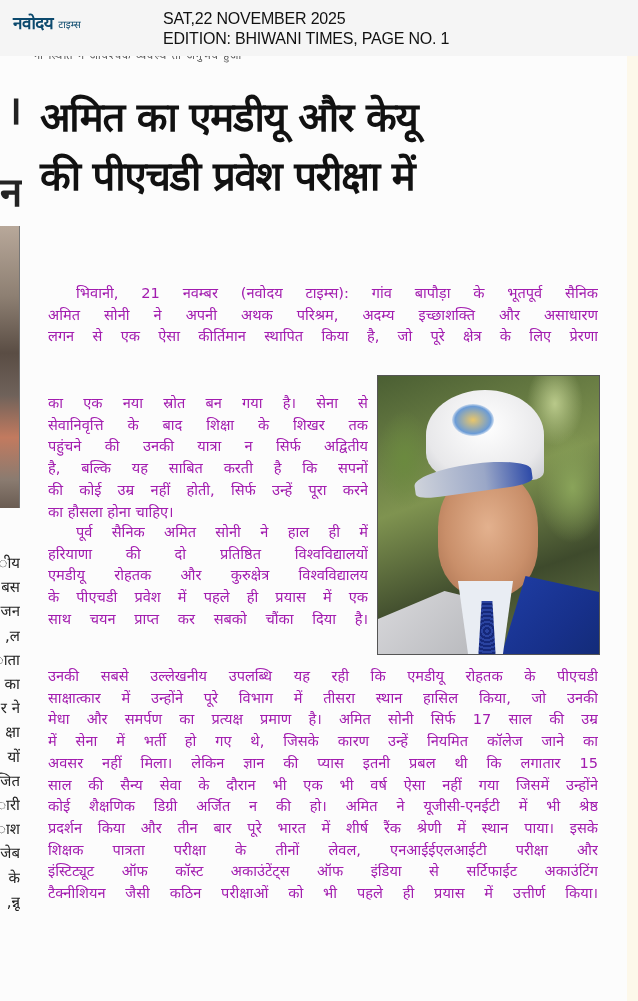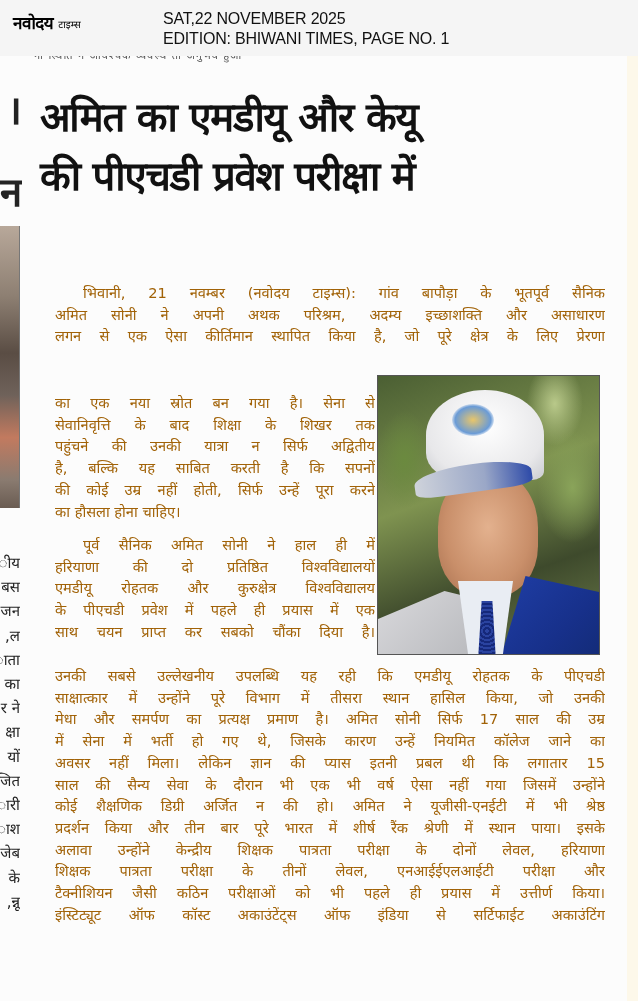--- a/index.html
+++ b/index.html
@@ -7,21 +7,21 @@
     width:638px; height:1001px; overflow:hidden; position:relative;
     background:#fcfcfc;
     font-family:"DejaVu Sans", sans-serif;
   }
   .topbar {
     position:absolute; left:0; top:0; width:638px; height:56px;
     background:#f5f5f5; z-index:5;
   }
   .logo {
     position:absolute; left:13px; top:9px; height:24px;
-    display:flex; align-items:flex-end; color:#000000;justify-content:center;
+    display:flex; align-items:flex-end; color:#0c4a6e;justify-content:center;
   }
   .logo .main { font-family:"DejaVu Sans", sans-serif; font-weight:bold; font-size:17px; letter-spacing:-0.5px; line-height:20px; }
   .logo .sub { font-family:"DejaVu Sans", sans-serif; font-size:10px; line-height:16px; margin-left:5px; }
   .edition {
     position:absolute; left:163px; top:9px;
     font-family:"Liberation Sans", sans-serif; font-size:16px; line-height:20px;
     color:#111; letter-spacing:-0.2px;
   }
   .cream-strip {
     position:absolute; left:627px; top:56px; width:11px; height:945px; background:#fdf8ea;
@@ -45,22 +45,22 @@
     position:absolute; left:0; top:551px; width:20px; overflow:hidden;
     font-family:"DejaVu Sans", sans-serif; font-size:15px; line-height:24.2px; color:#222;
     text-align:right; white-space:nowrap; direction:rtl;
   }
   .headline {
     position:absolute; left:40px; top:88px; width:566px;
     text-align:left; font-family:"DejaVu Sans", sans-serif; font-weight:bold;
     color:#111; font-size:40px; line-height:59px; letter-spacing:-1.2px;
   }
   .para {
-    position:absolute; font-family:"DejaVu Sans", sans-serif; color:#a16207;
-    font-size:14.6px; line-height:21.7px; text-align:justify;margin-left:7px;
+    position:absolute; font-family:"DejaVu Sans", sans-serif; color:#a21caf;
+    font-size:14.6px; line-height:21.7px; text-align:justify;
   }
   .para .line { display:block; white-space:nowrap; overflow:hidden; text-align-last:justify; }
   .p-full { left:48px; width:550px; }
   .p-narrow { left:48px; width:320px; }
   .photo {
     position:absolute; left:377px; top:375px; width:221px; height:278px;
     border:1px solid #555; overflow:hidden;
     background:
       radial-gradient(ellipse 40px 70px at 12% 30%, #6b8a3f 0%, transparent 70%),
       radial-gradient(ellipse 50px 80px at 88% 40%, #8aa45a 0%, transparent 70%),
@@ -157,21 +157,21 @@
 
 <div class="para p-narrow" style="top:392px;">
   <span class="line">का एक नया स्रोत बन गया है। सेना से</span>
   <span class="line">सेवानिवृत्ति के बाद शिक्षा के शिखर तक</span>
   <span class="line">पहुंचने की उनकी यात्रा न सिर्फ अद्वितीय</span>
   <span class="line">है, बल्कि यह साबित करती है कि सपनों</span>
   <span class="line">की कोई उम्र नहीं होती, सिर्फ उन्हें पूरा करने</span>
   <span class="line" style="text-align-last:left;">का हौसला होना चाहिए।</span>
 </div>
 
-<div class="para p-narrow" style="top:534px;">
+<div class="para p-narrow" style="top:521px;">
   <span class="line" style="padding-left:28px;">पूर्व सैनिक अमित सोनी ने हाल ही में</span>
   <span class="line">हरियाणा की दो प्रतिष्ठित विश्वविद्यालयों</span>
   <span class="line">एमडीयू रोहतक और कुरुक्षेत्र विश्वविद्यालय</span>
   <span class="line">के पीएचडी प्रवेश में पहले ही प्रयास में एक</span>
   <span class="line">साथ चयन प्राप्त कर सबको चौंका दिया है।</span>
 </div>
 
 <div class="photo" title="अमित सोनी">
   <div class="face"></div>
   <div class="cap"></div>
@@ -185,17 +185,16 @@
 
 <div class="para p-full" style="top:665px;">
   <span class="line">उनकी सबसे उल्लेखनीय उपलब्धि यह रही कि एमडीयू रोहतक के पीएचडी</span>
   <span class="line">साक्षात्कार में उन्होंने पूरे विभाग में तीसरा स्थान हासिल किया, जो उनकी</span>
   <span class="line">मेधा और समर्पण का प्रत्यक्ष प्रमाण है। अमित सोनी सिर्फ 17 साल की उम्र</span>
   <span class="line">में सेना में भर्ती हो गए थे, जिसके कारण उन्हें नियमित कॉलेज जाने का</span>
   <span class="line">अवसर नहीं मिला। लेकिन ज्ञान की प्यास इतनी प्रबल थी कि लगातार 15</span>
   <span class="line">साल की सैन्य सेवा के दौरान भी एक भी वर्ष ऐसा नहीं गया जिसमें उन्होंने</span>
   <span class="line">कोई शैक्षणिक डिग्री अर्जित न की हो। अमित ने यूजीसी-एनईटी में भी श्रेष्ठ</span>
   <span class="line">प्रदर्शन किया और तीन बार पूरे भारत में शीर्ष रैंक श्रेणी में स्थान पाया। इसके</span>
-  <span class="line">अलावा उन्होंने केन्द्रीय शिक्षक पात्रता परीक्षा के दोनों लेवल, हरियाणा</span>
   <span class="line">शिक्षक पात्रता परीक्षा के तीनों लेवल, एनआईईएलआईटी परीक्षा और</span>
+  <span class="line">इंस्टिट्यूट ऑफ कॉस्ट अकाउंटेंट्स ऑफ इंडिया से सर्टिफाईट अकाउंटिंग</span>
   <span class="line">टैक्नीशियन जैसी कठिन परीक्षाओं को भी पहले ही प्रयास में उत्तीर्ण किया।</span>
-  <span class="line">इंस्टिट्यूट ऑफ कॉस्ट अकाउंटेंट्स ऑफ इंडिया से सर्टिफाईट अकाउंटिंग</span>
 </div>
 
 </body></html>

